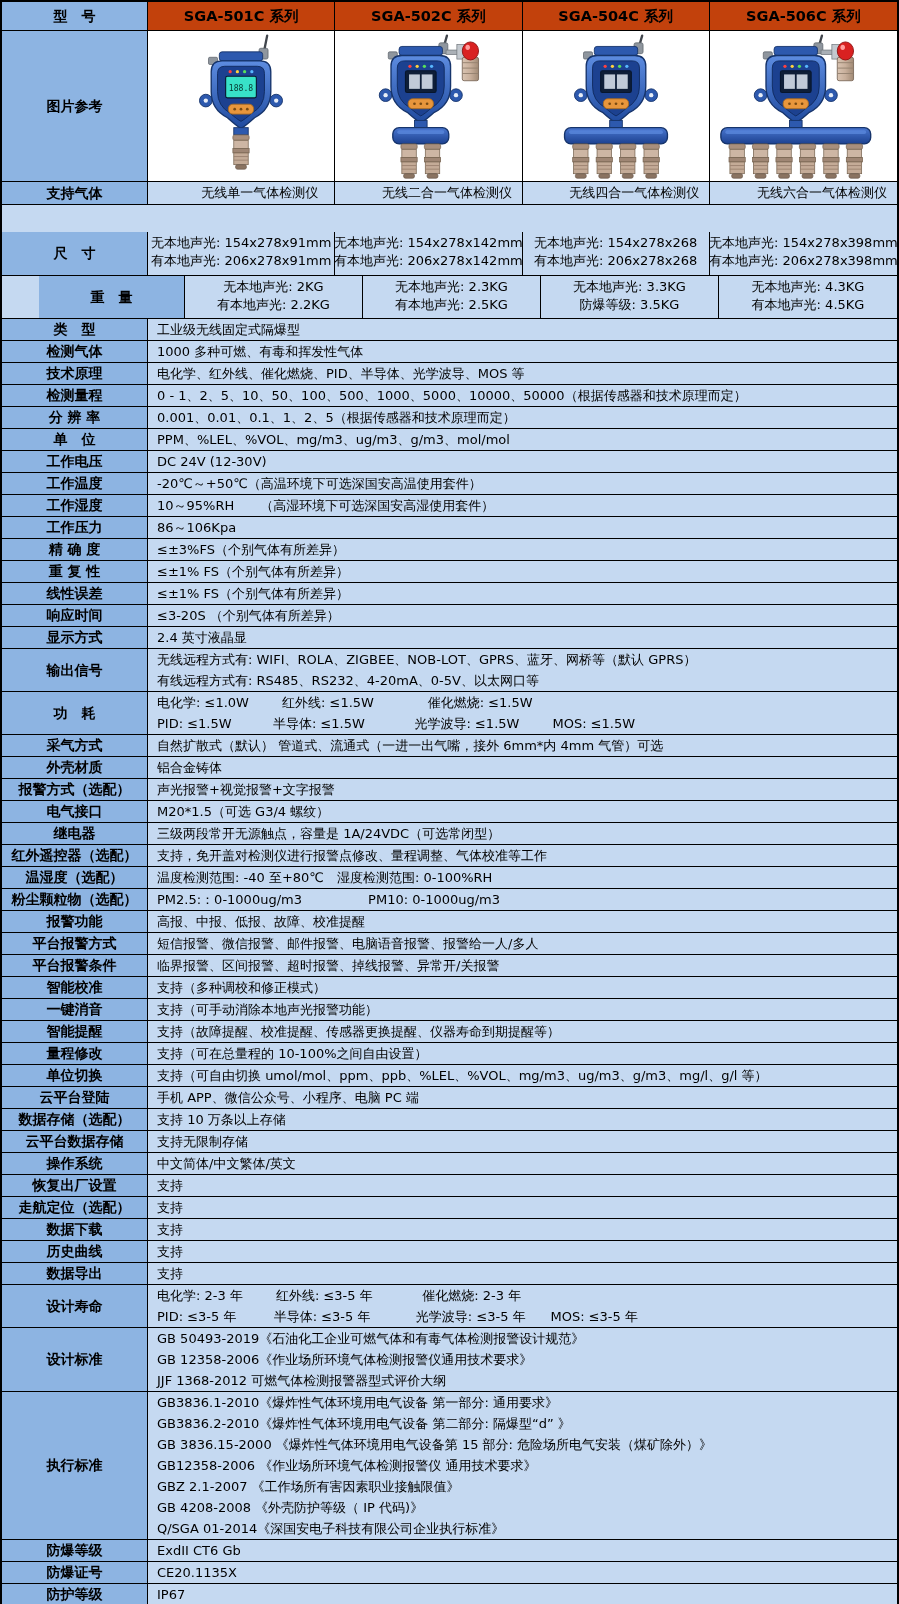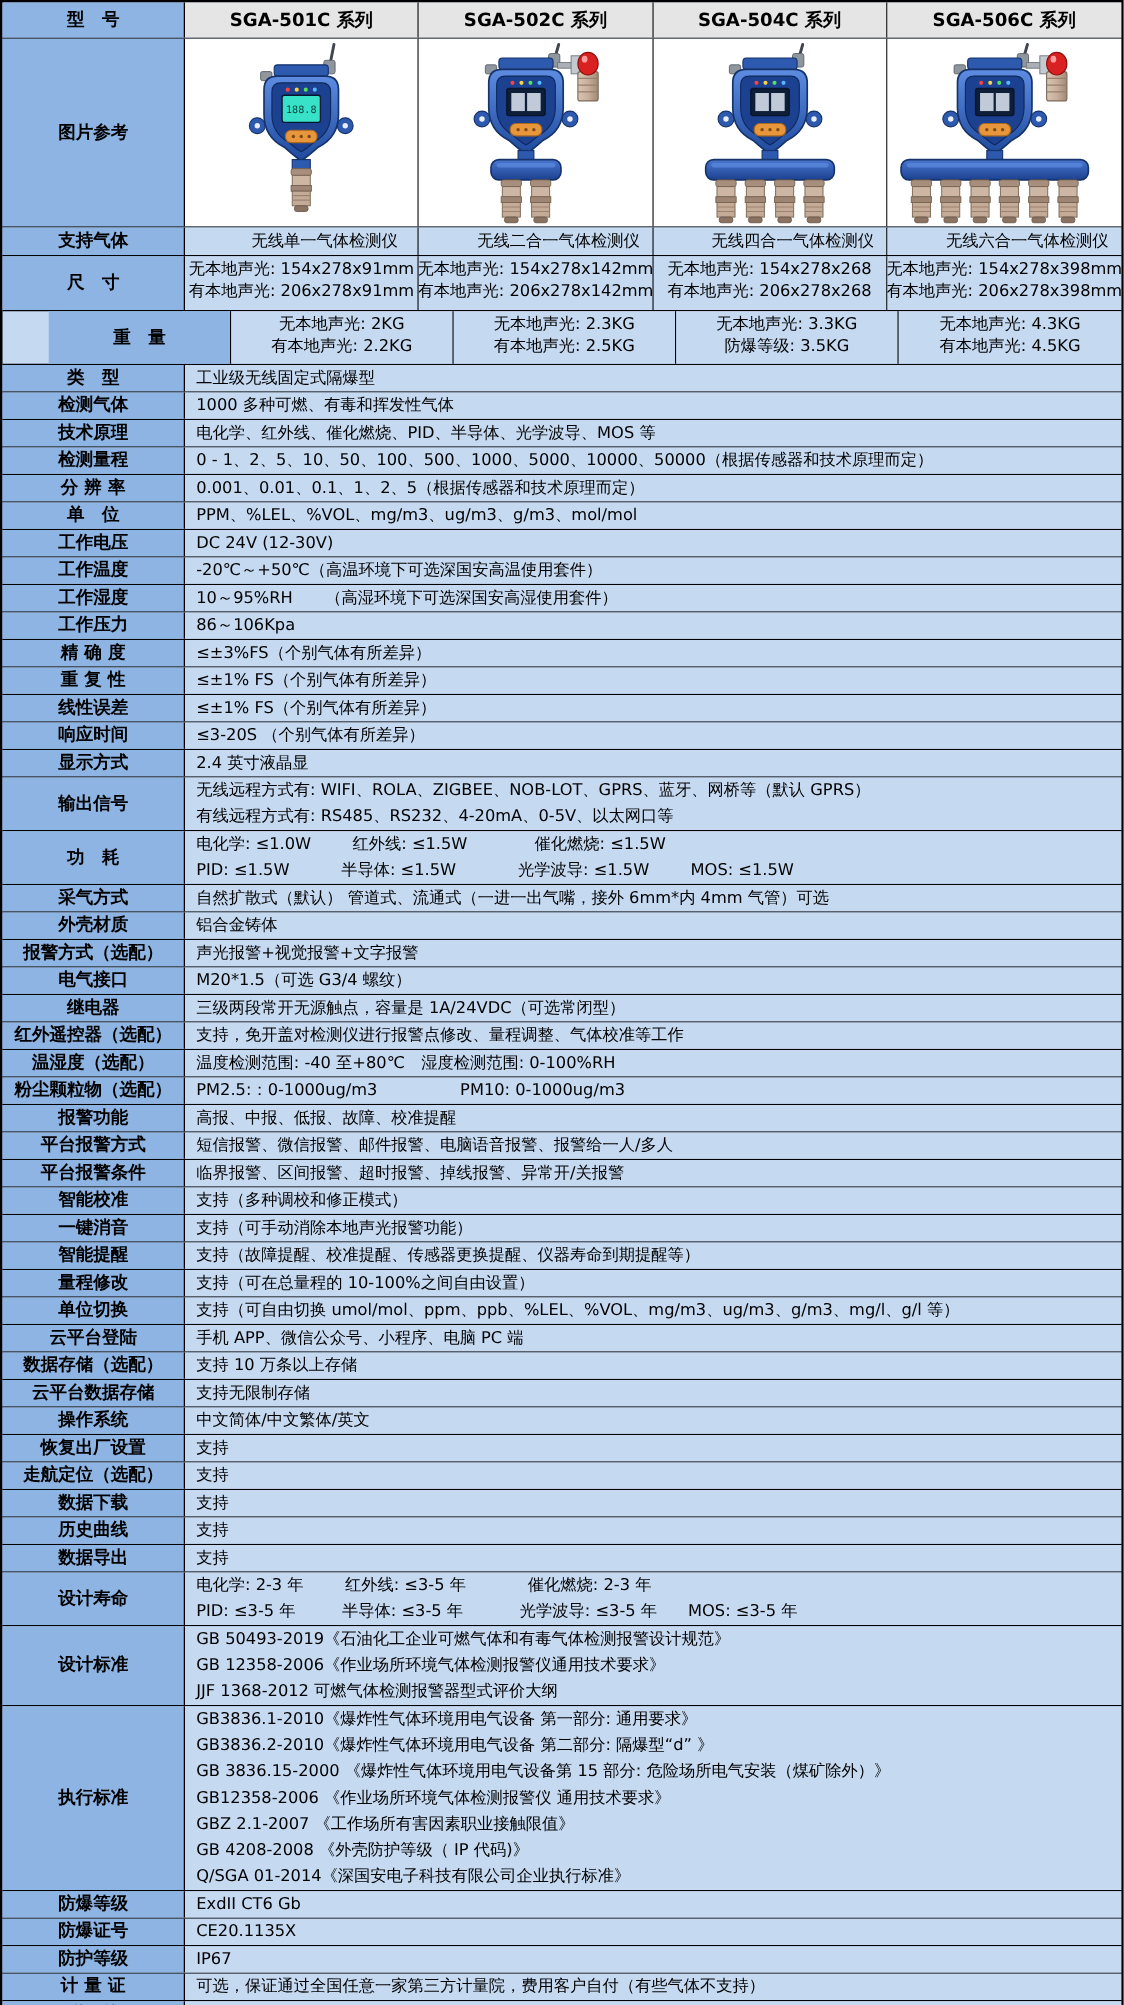--- a/index.html
+++ b/index.html
@@ -21,26 +21,26 @@
     overflow:hidden;box-sizing:border-box;
   }
   .cell:last-child{border-right:none;}
   .label-cell{
     background:#8db4e2;
     font-weight:bold;font-size:14px;
     text-align:left;line-height:1.15;
     padding:0 3px;
   }
   .header-row{height:28px;}
-  .model-cell{background:#e5e5e5;font-weight:bold;font-size:14.5px;}
+  .model-cell{background:#c2410c;font-weight:bold;font-size:14.5px;}
   .image-row{height:150px;}
   .image-cell{background:#ffffff;align-items:center;}
   .support-row{height:22px;}
   .value-center{background:#c5d9f1;font-size:13px;justify-content:center;text-align:center;padding-left:37px;}
-  .size-row{height:43px;}
+  .size-row{height:43px;margin-top:27px;}
   .weight-row{height:42px;padding-left:37px;}
   .two-line{flex-direction:column;justify-content:flex-start;padding:2px 0;}
   .two-line .tline{line-height:18px;font-size:13px;white-space:pre;}
   .spec-row .value-cell{
     background:#c5d9f1;
     flex-direction:column;align-items:flex-start;justify-content:flex-end;
     padding:0 4px 0 9px;
   }
   .line{line-height:21px;font-size:13px;white-space:pre;}
   svg{display:block;}

